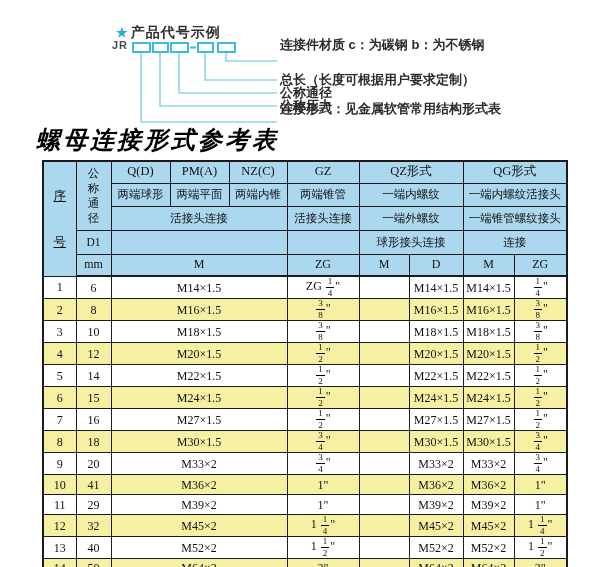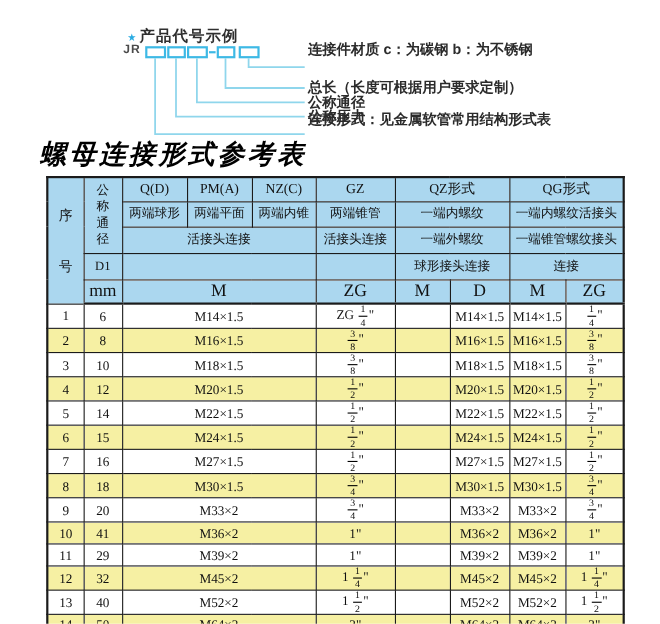--- a/index.html
+++ b/index.html
@@ -16,21 +16,21 @@
     background:#ffffff;
     font-family:"Liberation Serif","DejaVu Serif",serif;
     color:#111;
     overflow:hidden;
   }
   
   .diagram{position:absolute;left:0;top:0;width:600px;height:160px;}
   .diagram svg{position:absolute;left:0;top:0;}
   .diag-heading{
     position:absolute;left:116px;top:24px;
-    font-family:Liberation Mono, monospace;
+    font-family:Liberation Serif, serif;
     font-weight:bold;font-size:14px;color:#2f2f2f;letter-spacing:1px;
   }
   .diag-heading .star{color:var(--accent);margin-right:2px;font-size:13px;}
   .code-prefix{
     position:absolute;left:112px;top:39px;
     font-family:"Liberation Sans","DejaVu Sans",sans-serif;
     font-weight:bold;font-size:11px;color:#4b4b4b;letter-spacing:1px;
   }
   .diag-label{
     position:absolute;left:280px;
@@ -58,28 +58,28 @@
     padding:0 1px;overflow:hidden;
   }
   thead th{
     background:var(--header-bg);
     font-weight:normal;font-size:11.5px;line-height:1.1;
   }
   thead tr.h1 th{height:22px;font-size:12.5px;}
   thead tr.h2 th{height:23px;}
   thead tr.h3 th{height:24px;margin-left:41px;}
   thead tr.h4 th{height:24px;}
-  thead tr.h5 th{height:22px;border-bottom:2px solid var(--ink);font-size:16px;}
+  thead tr.h5 th{height:22px;border-bottom:2px solid var(--ink);font-size:12px;}
   th.vtext{padding:2px 0;}
   th.vtext span{
     display:inline-block;width:13px;
     line-height:15px;font-size:11.5px;
     word-break:break-all;white-space:normal;
   }
-  th.vtext.seq span{line-height:46px;font-size:12.5px;}
+  th.vtext.seq span{line-height:46px;font-size:12.5px;text-decoration:underline;}
   tbody td{height:20px;font-size:12px;line-height:1;background:#fff;}
   tbody tr.alt td{background:var(--row-alt-bg);}
   .frac{
     display:inline-block;vertical-align:middle;
     text-align:center;line-height:1;font-size:9px;
     margin:0 1px;
   }
   .frac .num{display:block;border-bottom:1px solid #000;padding:0 2px 1px;}
   .frac .den{display:block;padding-top:1px;}
 </style>

